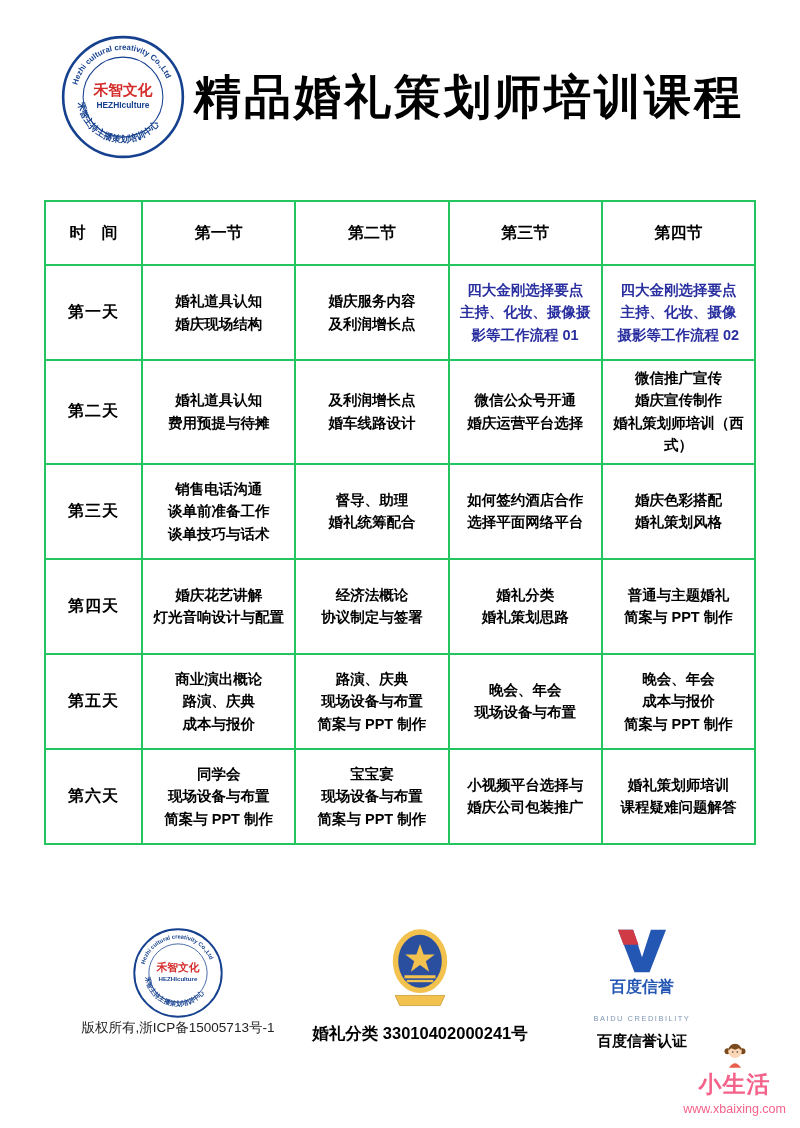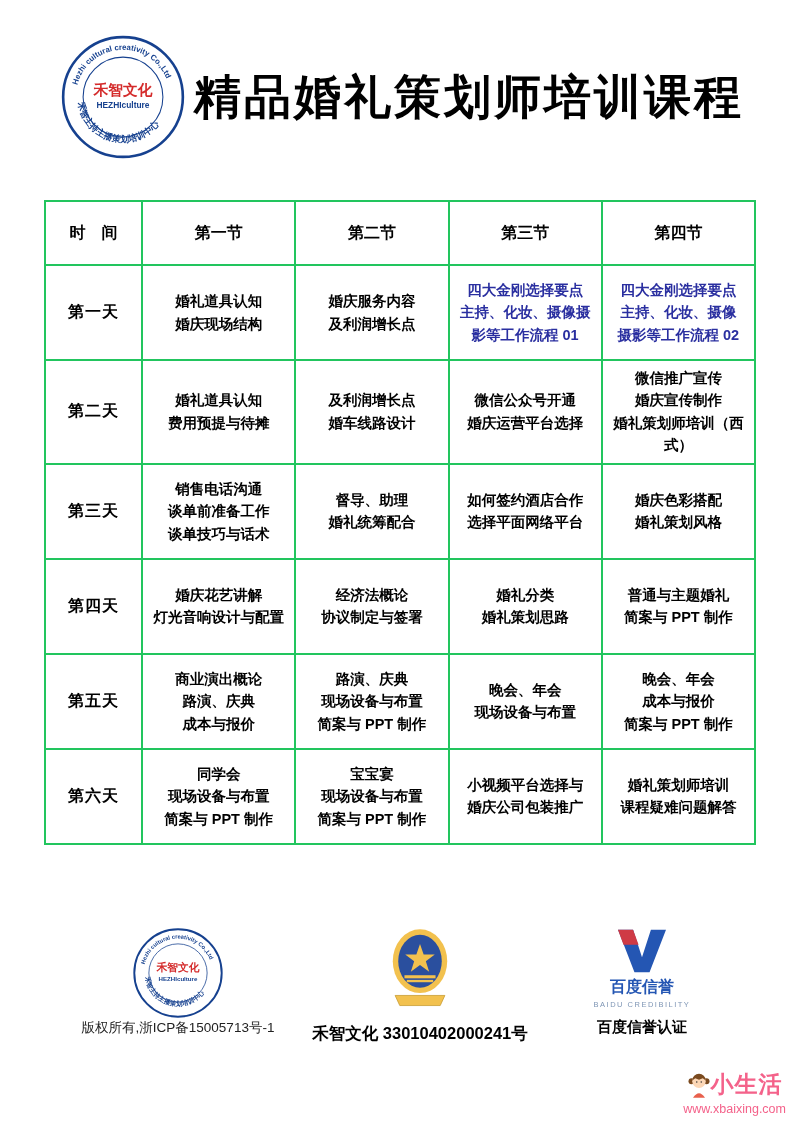--- a/index.html
+++ b/index.html
@@ -26,26 +26,26 @@
 
   
   .footer { margin-top:82px; display:flex; justify-content:space-between; align-items:flex-start; padding:0 58px; }
   .footer-item { text-align:center; display:flex; flex-direction:column; align-items:center; }
   .footer-item.left  { width:240px; }
   .footer-item.mid   { width:230px; }
   .footer-item.right { width:200px; }
   .copyright { font-size:13.5px; color:#222; }
   .police-caption { font-size:16.5px; font-weight:bold; color:#000; margin-top:12px; }
   .baidu-cn { color:#2456b3; font-weight:bold; font-size:16px; margin-top:2px; }
-  .baidu-en { color:#7f96b5; font-size:7.5px; letter-spacing:1.5px; margin-top:2px; }
+  .baidu-en { color:#7f96b5; font-size:7.5px; letter-spacing:1.5px; margin-top:16px; }
   .baidu-cert { font-weight:bold; font-size:15px; color:#000; margin-top:9px; }
 
   
   .watermark { position:absolute; right:14px; bottom:12px; text-align:center; }
-  .wm-row { display:flex; align-items:center; justify-content:center; }
+  .wm-row { display:flex; align-items:center; justify-content:center;flex-direction:column; }
   .wm-name { color:#f4628a; font-size:23px; font-weight:bold; letter-spacing:1px; }
   .wm-url { color:#f4628a; font-size:12.5px; margin-top:2px; }
 </style>
 </head>
 <body>
 
 <div class="page">
 
   <div class="header">
     <svg class="logo-badge" viewBox="0 0 120 120">
@@ -235,21 +235,21 @@
 
     <div class="footer-item mid">
       <svg viewBox="0 0 100 108" width="78" height="84">
         <ellipse cx="50" cy="44" rx="35" ry="41" fill="#f2c14e"></ellipse>
         <ellipse cx="50" cy="44" rx="28" ry="34" fill="#2a4f9e"></ellipse>
         <polygon points="50,22 54.7,35.5 69,35.5 57.5,44 61.8,57.5 50,49 38.2,57.5 42.5,44 31,35.5 45.3,35.5" fill="#f2c14e"></polygon>
         <rect x="30" y="62" width="40" height="4" fill="#f2c14e"></rect>
         <rect x="33" y="68" width="34" height="3" fill="#f2c14e"></rect>
         <path d="M18,88 L82,88 L76,101 L24,101 Z" fill="#f2c14e" stroke="#c79a2e" stroke-width="1"></path>
       </svg>
-      <div class="police-caption">禾智文化 33010402000241号</div>
+      <div class="police-caption">婚礼分类 33010402000241号</div>
     </div>
 
     <div class="footer-item right">
       <svg viewBox="0 0 90 70" width="62" height="48">
         <polygon points="10,4 32,4 45,44 58,4 80,4 56,66 34,66" fill="#2456b3"></polygon>
         <polygon points="10,4 32,4 40,26 18,26" fill="#cf3a45"></polygon>
       </svg>
       <div class="baidu-cn">百度信誉</div>
       <div class="baidu-en">BAIDU CREDIBILITY</div>
       <div class="baidu-cert">百度信誉认证</div>

